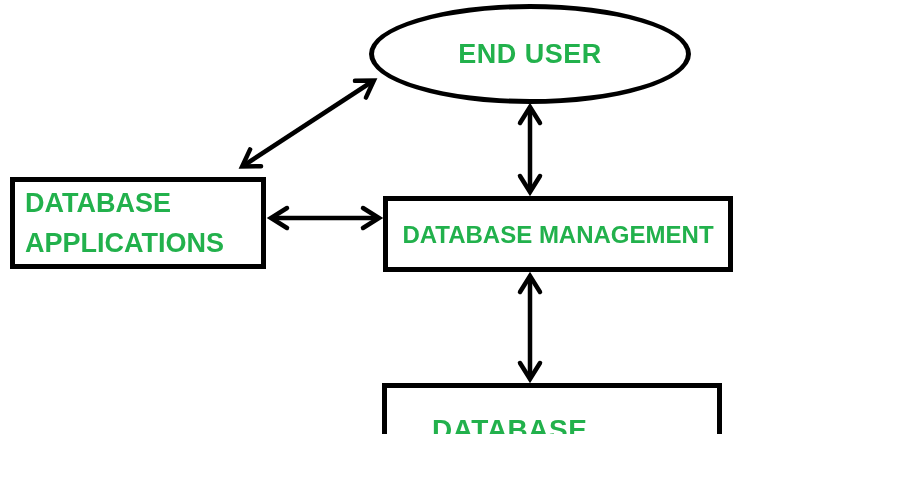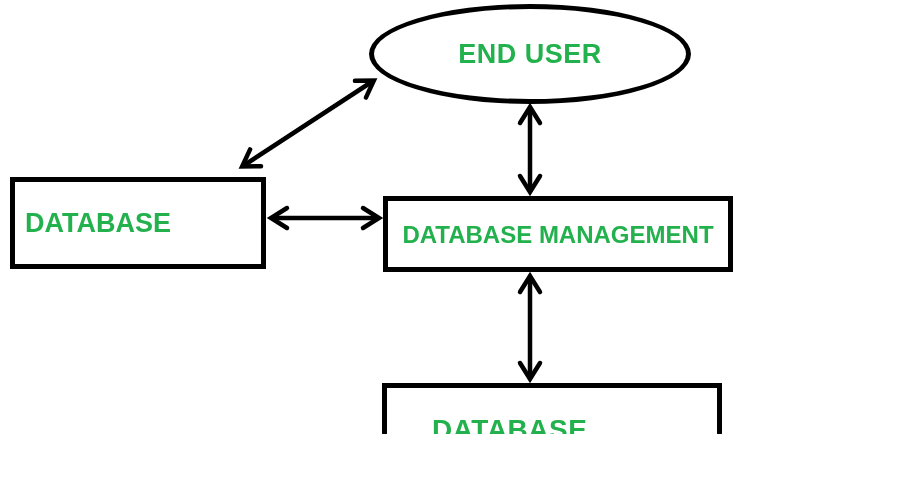--- a/index.html
+++ b/index.html
@@ -102,20 +102,21 @@
     <line x1="272" y1="218" x2="378" y2="218" stroke="#000000" stroke-width="4.5" marker-start="url(#ah-start)" marker-end="url(#ah-end)"></line>
     <line x1="530" y1="277" x2="530" y2="378" stroke="#000000" stroke-width="4.5" marker-start="url(#ah-start)" marker-end="url(#ah-end)"></line>
   </svg>
 
   <div class="node ellipse">
     <span>END USER</span>
   </div>
 
   <div class="node box-apps">
     <span>DATABASE</span>
+    <span>APPLICATIONS</span>
   </div>
 
   <div class="node box-dbms">
     <span>DATABASE MANAGEMENT</span>
   </div>
 
   <div class="node box-db">
     <span>DATABASE</span>
   </div>
 

